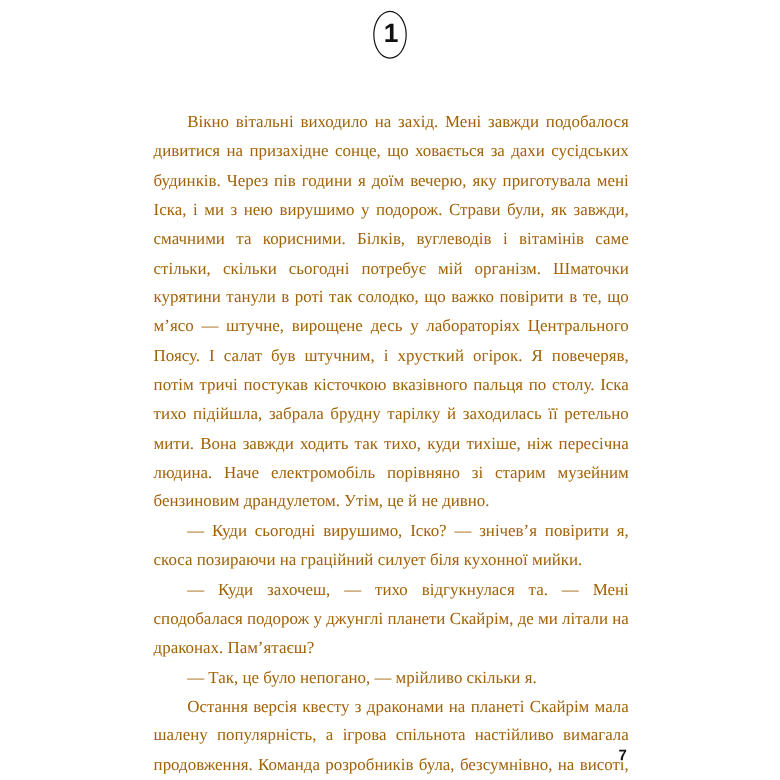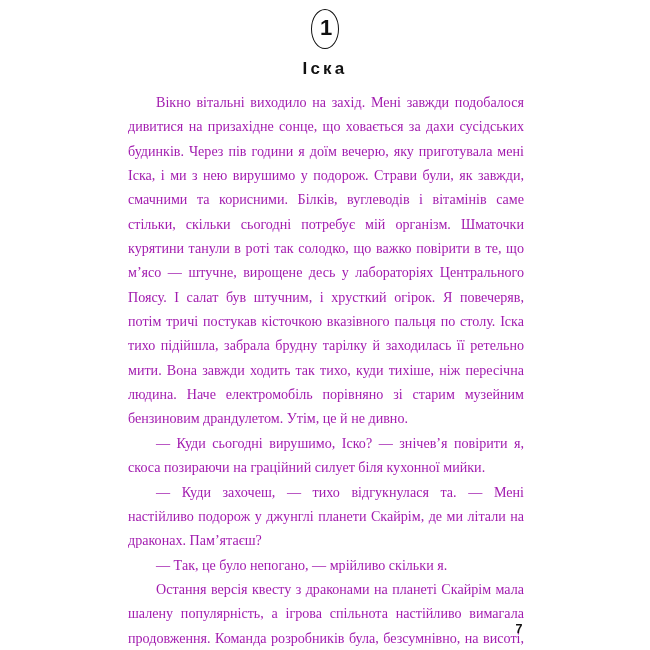--- a/index.html
+++ b/index.html
@@ -69,21 +69,21 @@
   }
 
   .body-paragraph {
     margin: 0;
     font-size: 14.1px;
     line-height: 24.35px;
     text-align: justify;
     text-justify: inter-word;
     text-indent: 28px;
     hyphens: manual;
-    color: #a21caf;
+    color: #a16207;
   }
 
   
   .page-number {
     position: absolute;
     left: 0;
     right: 0;
     top: 622px;
     text-align: center;
     font-family: "Liberation Sans", "DejaVu Sans", sans-serif;
@@ -95,26 +95,25 @@
 </style>
 </head>
 <body>
 
 <div class="page">
 
   <div class="chapter-header">
     <div class="chapter-number-badge">
       <span class="chapter-number">1</span>
     </div>
-    <div class="chapter-title">Іска</div>
   </div>
 
   <div class="text-column">
     <p class="body-paragraph">Вікно вітальні виходило на захід. Мені завжди подобалося дивитися на призахідне сонце, що ховається за дахи сусідських будинків. Через пів години я доїм вечерю, яку приготувала мені Іска, і ми з нею вирушимо у подорож. Страви були, як завжди, смачними та корисними. Білків, вуглеводів і вітамінів саме стільки, скільки сьогодні потребує мій організм. Шматочки курятини танули в роті так солодко, що важко повірити в те, що м’ясо — штучне, вирощене десь у лабораторіях Центрального Поясу. І салат був штучним, і хрусткий огірок. Я повечеряв, потім тричі постукав кісточкою вказівного пальця по столу. Іска тихо підійшла, забрала брудну тарілку й заходилась її ретельно мити. Вона завжди ходить так тихо, куди тихіше, ніж пересічна людина. Наче електромобіль порівняно зі старим музейним бензиновим драндулетом. Утім, це й не дивно.</p>
     <p class="body-paragraph">— Куди сьогодні вирушимо, Іско? — знічев’я повірити я, скоса позираючи на граційний силует біля кухонної мийки.</p>
-    <p class="body-paragraph">— Куди захочеш, — тихо відгукнулася та. — Мені настійливо подорож у джунглі планети Скайрім, де ми літали на драконах. Пам’ятаєш?</p>
+    <p class="body-paragraph">— Куди захочеш, — тихо відгукнулася та. — Мені сподобалася подорож у джунглі планети Скайрім, де ми літали на драконах. Пам’ятаєш?</p>
     <p class="body-paragraph">— Так, це було непогано, — мрійливо скільки я.</p>
     <p class="body-paragraph">Остання версія квесту з драконами на планеті Скайрім мала шалену популярність, а ігрова спільнота настійливо вимагала продовження. Команда розробників була, безсумнівно, на висоті, тож якби не висока вартість занурення, пропадав би я в грі цілими ночами. Тут необхідно трохи пояснити</p>
   </div>
 
   <div class="page-number">7</div>
 
 </div>
 
 </body></html>

